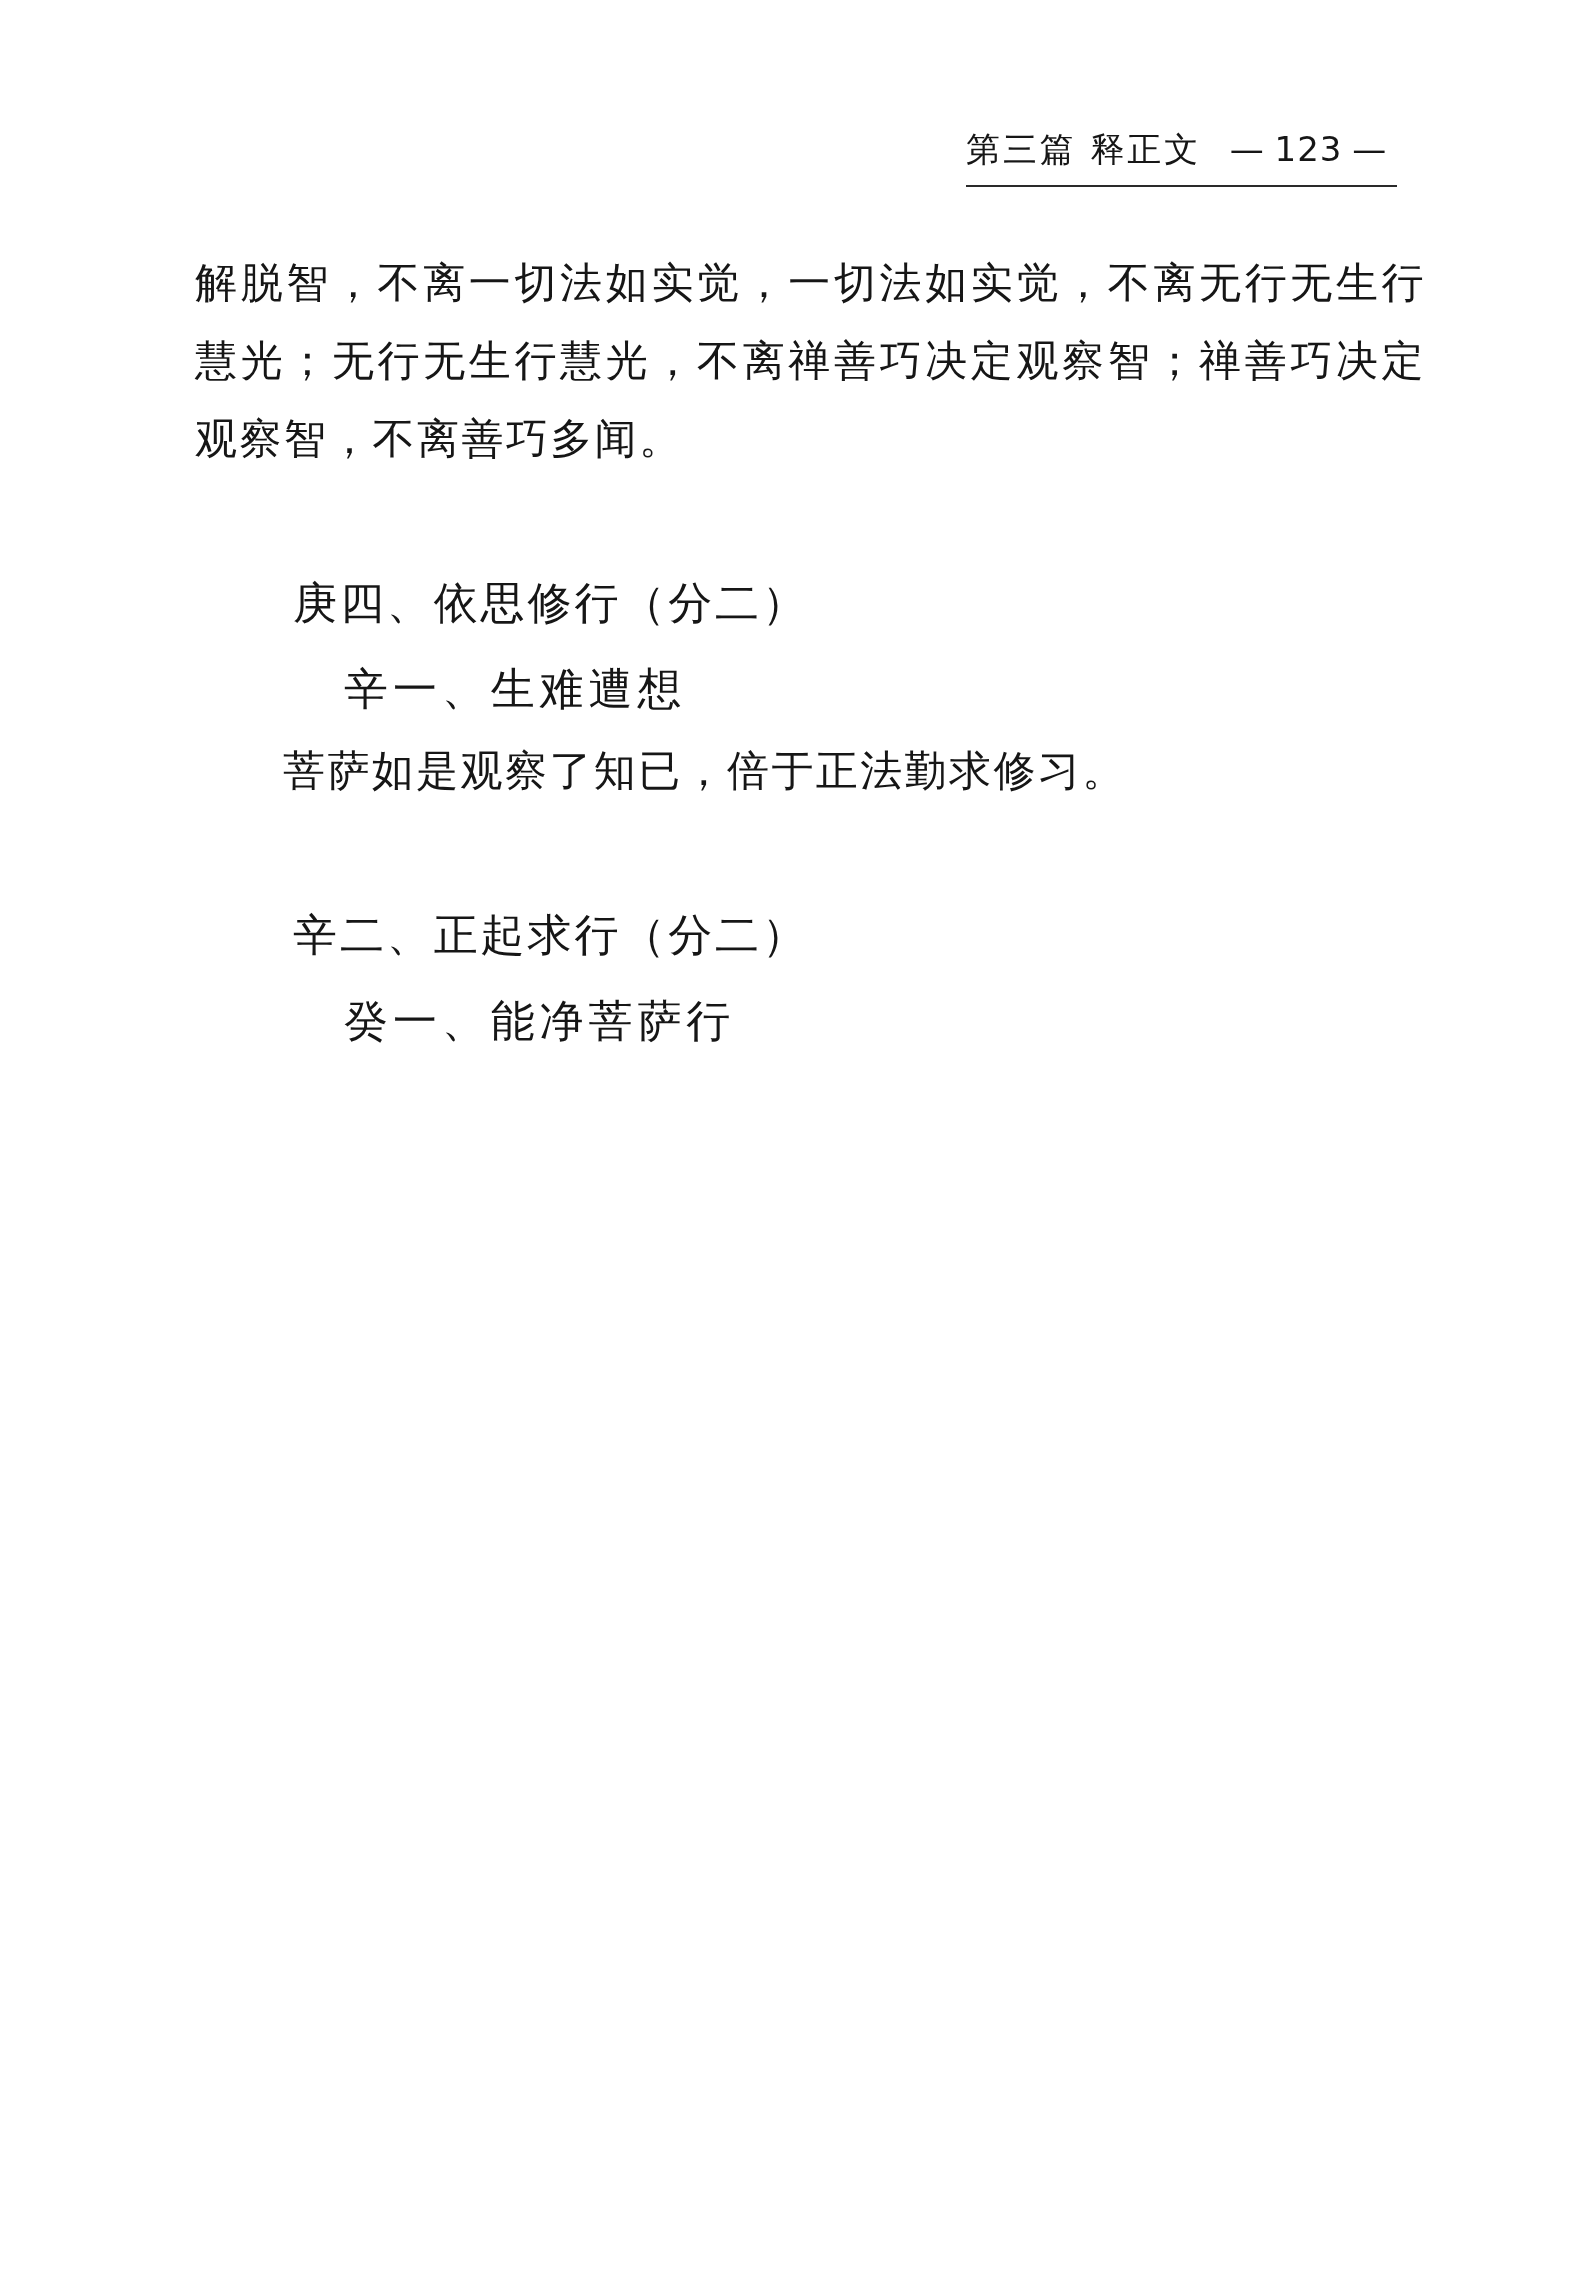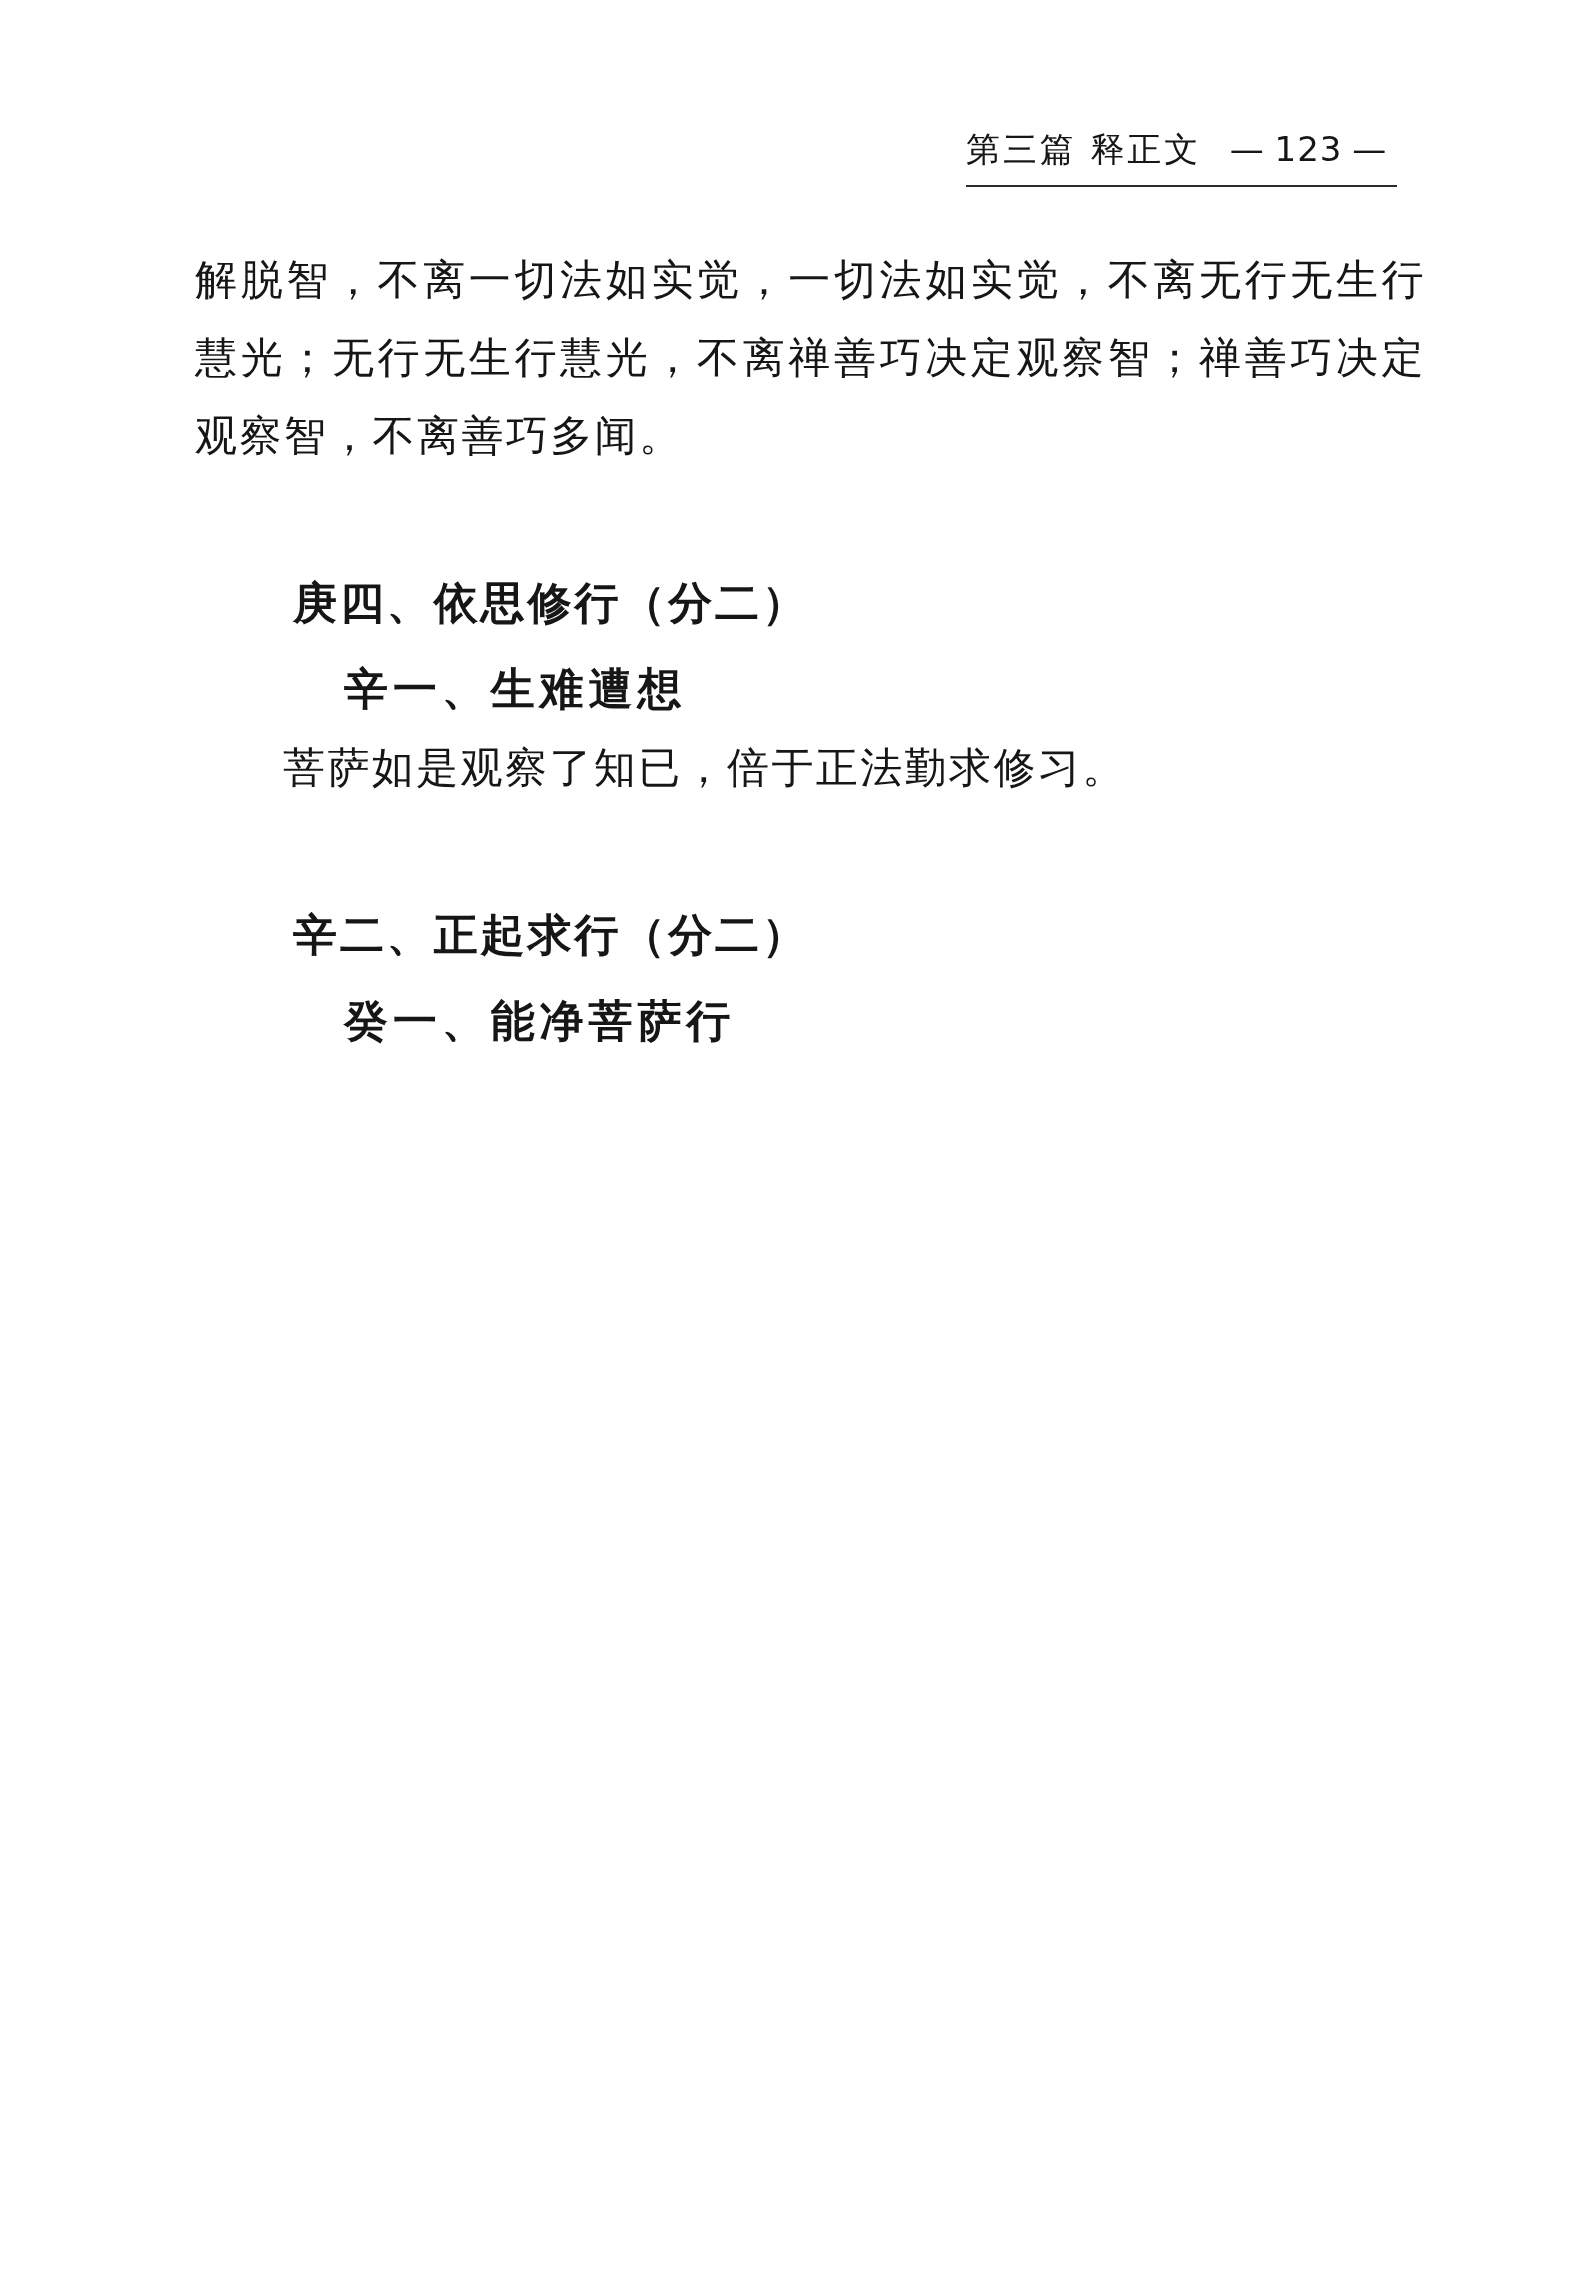--- a/index.html
+++ b/index.html
@@ -36,25 +36,24 @@
     top: 244px;
     width: 1231px;
     font-size: 42px;
     line-height: 78px;
     text-align: justify;
     text-justify: inter-character;
   }
   .para {
     margin: 0;
     letter-spacing: 2.4px;
-    font-family: Liberation Mono, monospace;
   }
   .para.indented { text-indent: 88px; }
   .h1, .h2 {
-    font-weight: bold;
+    font-weight: normal;
     font-size: 44px;
     line-height: 86px;
     letter-spacing: 2.9px;
     font-family: "DejaVu Serif", "Liberation Serif", serif;
     margin: 0;
   }
   .h1 { padding-left: 98px; margin-top: 82px; }
   .h2 { padding-left: 149px; letter-spacing: 4.9px; }
 </style>
 </head>

